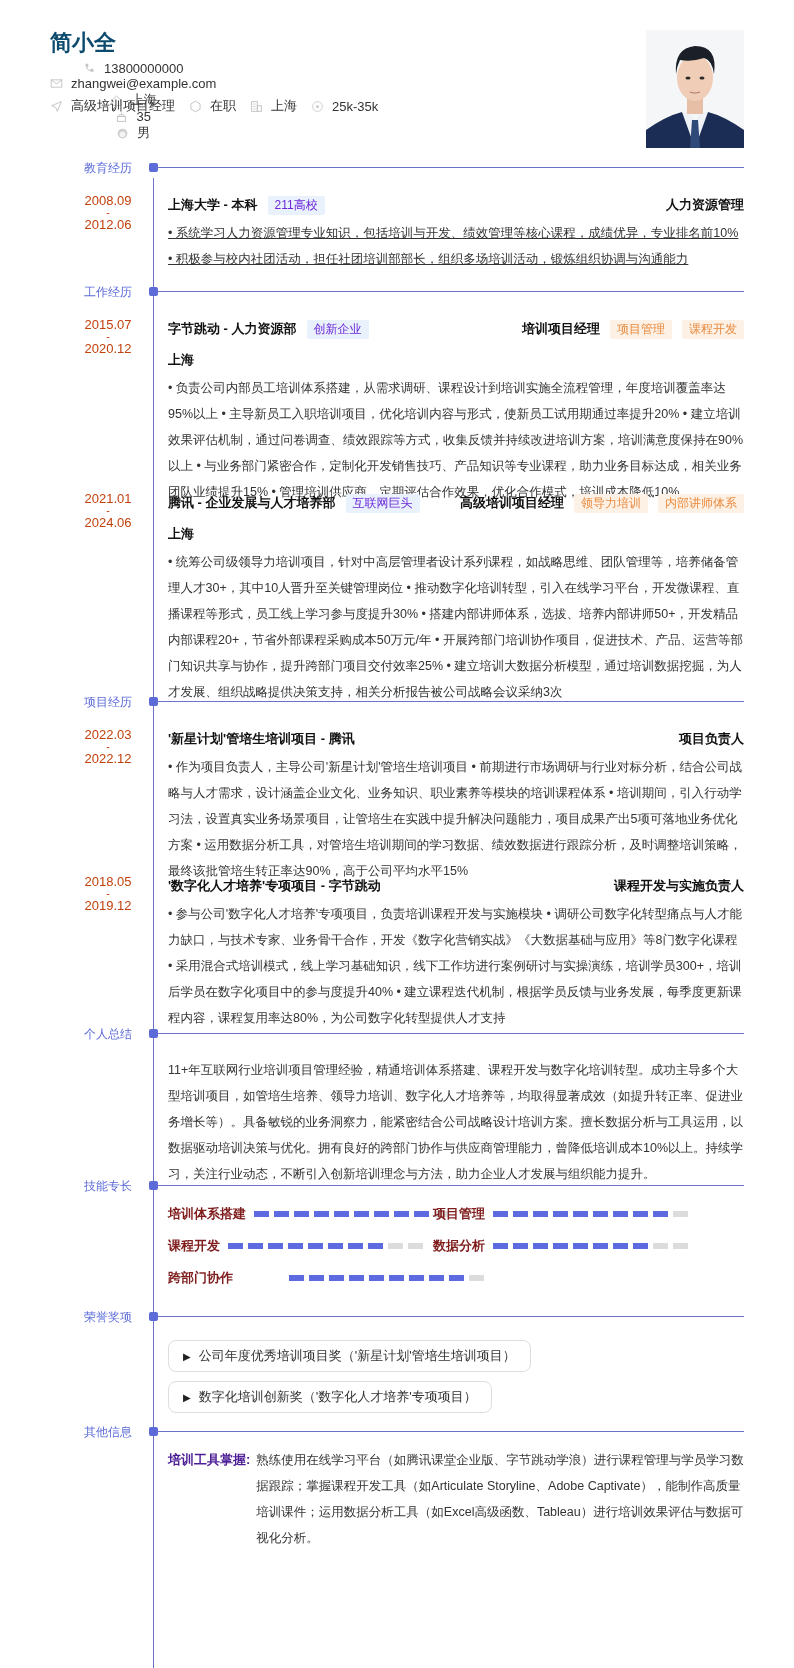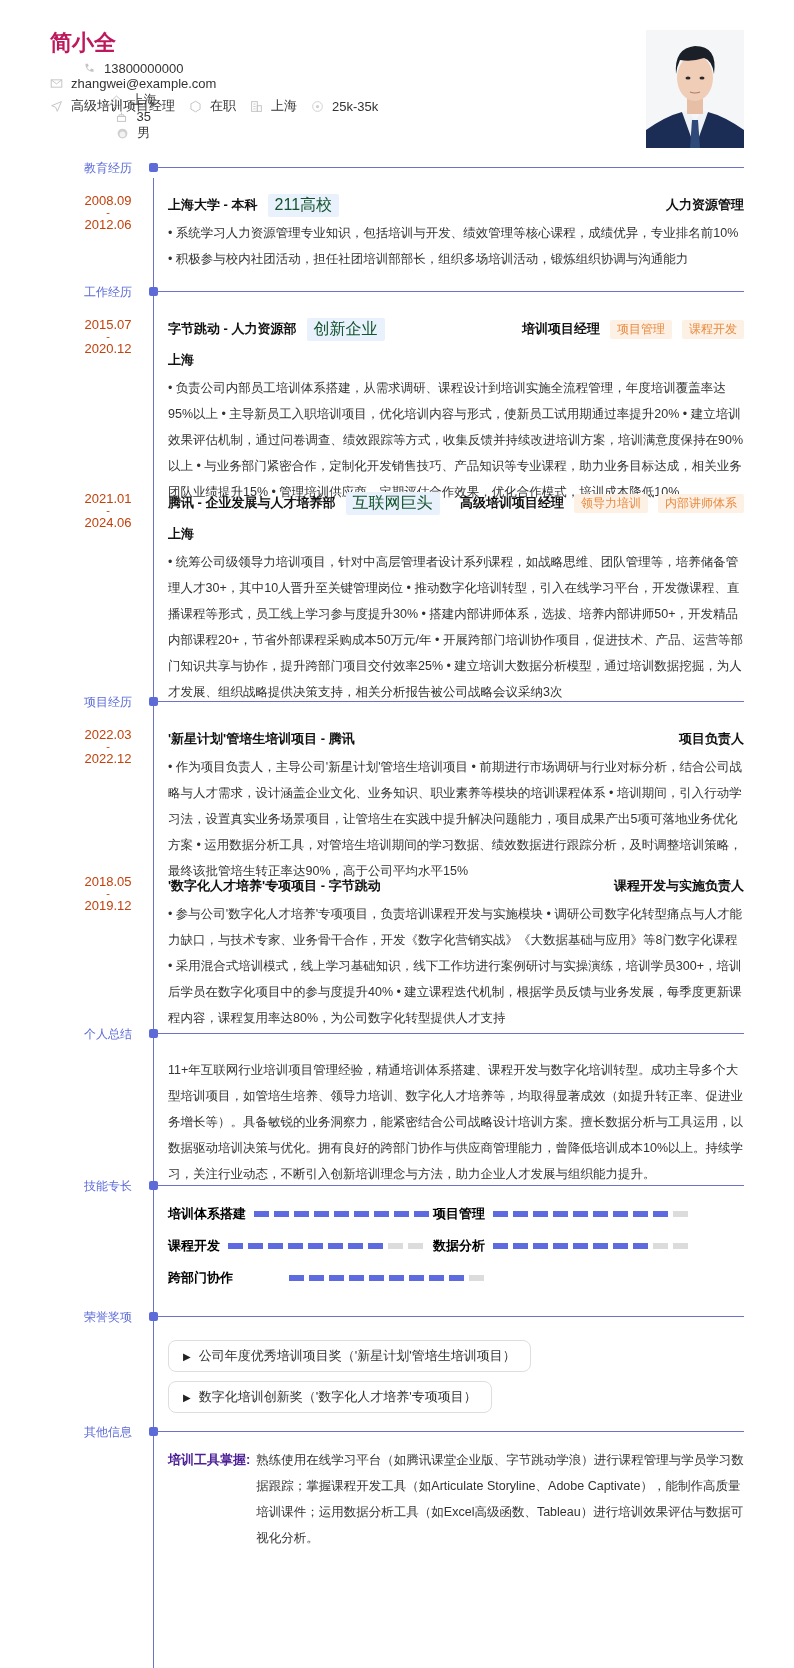--- a/index.html
+++ b/index.html
@@ -1,20 +1,20 @@
 <!DOCTYPE html>
 <html><head>
 <meta charset="utf-8">
 <style>
   * { box-sizing: border-box; margin: 0; padding: 0; }
   html, body { width: 794px; background: #ffffff; }
   body { font-family: "Liberation Sans", "DejaVu Sans", sans-serif; color: #222; font-size: 13px; position: relative; height: 1668px; overflow: hidden; }
 
   .header { position: relative; height: 160px; }
-  .name { position: absolute; left: 50px; top: 28px; font-size: 22px; font-weight: bold; color: #be185d; }
+  .name { position: absolute; left: 50px; top: 28px; font-size: 22px; font-weight: bold; color: #0c4a6e; }
   .info-row { position: absolute; left: 50px; display: flex; align-items: center; font-size: 13px; color: #333; white-space: nowrap; }
   .info-row.r1 { top: 61px; flex-direction: column; }
   .info-row.r2 { top: 97px; }
   .info-item { display: flex; align-items: center; margin-right: 14px; }
   .info-item .ic { width: 13px; height: 13px; margin-right: 8px; color: #c4c4c4; display: inline-flex; align-items: center; justify-content: center; }
   .info-item .ic svg { width: 13px; height: 13px; }
   .photo { position: absolute; left: 646px; top: 30px; width: 98px; height: 118px; background: #f4f5f7; overflow: hidden; }
 
   .timeline-line { position: absolute; left: 153px; top: 178px; width: 1px; height: 1490px; background: #6b72c8; }
 
@@ -23,30 +23,30 @@
   .sec-title { position: absolute; left: 84px; top: 0; font-size: 12px; color: #5c6bd8; }
   .sec-node { position: absolute; left: 149px; top: 3px; width: 9px; height: 9px; background: #5c6bd8; border-radius: 2px; }
   .sec-rule { position: absolute; left: 156px; right: 50px; top: 7px; height: 1px; background: #6b72c8; }
 
   .entry { position: absolute; left: 0; width: 794px; }
   .date { position: absolute; left: 84px; width: 48px; text-align: center; font-size: 13px; color: #c2410c; line-height: 15px; }
   .date .dash { display: block; font-size: 11px; line-height: 9px; }
   .entry-body { position: absolute; left: 168px; width: 576px; }
   .entry-head { display: flex; align-items: center; height: 20px; }
   .entry-title { font-weight: bold; font-size: 13px; color: #111; }
-  .tag-blue { margin-left: 10px; padding: 1px 7px; background: #e8f1fc; color: #14532d; font-size: 16px; border-radius: 2px; }
+  .tag-blue { margin-left: 10px; padding: 1px 7px; background: #e8f1fc; color: #6d28d9; font-size: 12px; border-radius: 2px; }
   .spacer { flex: 1; }
   .role { font-weight: bold; font-size: 13px; color: #111; }
   .tag-orange { margin-left: 10px; padding: 1px 7px; background: #fdf0e4; color: #e98a3f; font-size: 12px; border-radius: 2px; }
   .location { font-weight: bold; font-size: 13px; color: #111; margin-top: 12px; }
   .desc { font-size: 12.5px; line-height: 26px; color: #333; margin-top: 6px; }
 
   .skills { position: absolute; left: 168px; width: 576px; }
   .skill { position: absolute; display: flex; align-items: center; height: 20px; }
-  .skill-label { font-weight: bold; font-size: 13px; color: #000000; margin-right: 8px; white-space: nowrap; }
+  .skill-label { font-weight: bold; font-size: 13px; color: #7f1d1d; margin-right: 8px; white-space: nowrap; }
   .bars { display: flex; }
   .bar { width: 15px; height: 6px; margin-right: 5px; background: #5e6be0; }
   .bar.empty { background: #dcdcdc; }
 
   .honor { position: absolute; left: 168px; height: 32px; padding: 0 14px; border: 1px solid #dedede; border-radius: 8px; display: flex; align-items: center; font-size: 13px; color: #333; }
   .honor .tri { font-size: 10px; margin-right: 8px; color: #222; }
 
   .other { position: absolute; left: 168px; width: 576px; display: flex; }
   .other-label { font-weight: bold; font-size: 13px; color: #4c1d95; white-space: nowrap; line-height: 26px; }
   .other-text { font-size: 12.5px; line-height: 26px; color: #333; margin-left: 6px; }
@@ -172,21 +172,21 @@
     <span class="dash">-</span>
     <span>2012.06</span>
   </div>
   <div class="entry-body" style="top:2px;">
     <div class="entry-head">
       <span class="entry-title">上海大学 - 本科</span>
       <span class="tag-blue">211高校</span>
       <span class="spacer"></span>
       <span class="role">人力资源管理</span>
     </div>
-    <div class="desc" style="margin-top:5px;">• 系统学习人力资源管理专业知识，包括培训与开发、绩效管理等核心课程，成绩优异，专业排名前10% • 积极参与校内社团活动，担任社团培训部部长，组织多场培训活动，锻炼组织协调与沟通能力</div>
+    <div class="desc" style="margin-top:5px;text-decoration:underline;">• 系统学习人力资源管理专业知识，包括培训与开发、绩效管理等核心课程，成绩优异，专业排名前10% • 积极参与校内社团活动，担任社团培训部部长，组织多场培训活动，锻炼组织协调与沟通能力</div>
   </div>
 </div>
 
 <div class="section" style="top:284px;">
   <div class="sec-head">
     <span class="sec-title">工作经历</span>
     <span class="sec-node"></span>
     <span class="sec-rule"></span>
   </div>
 </div>

